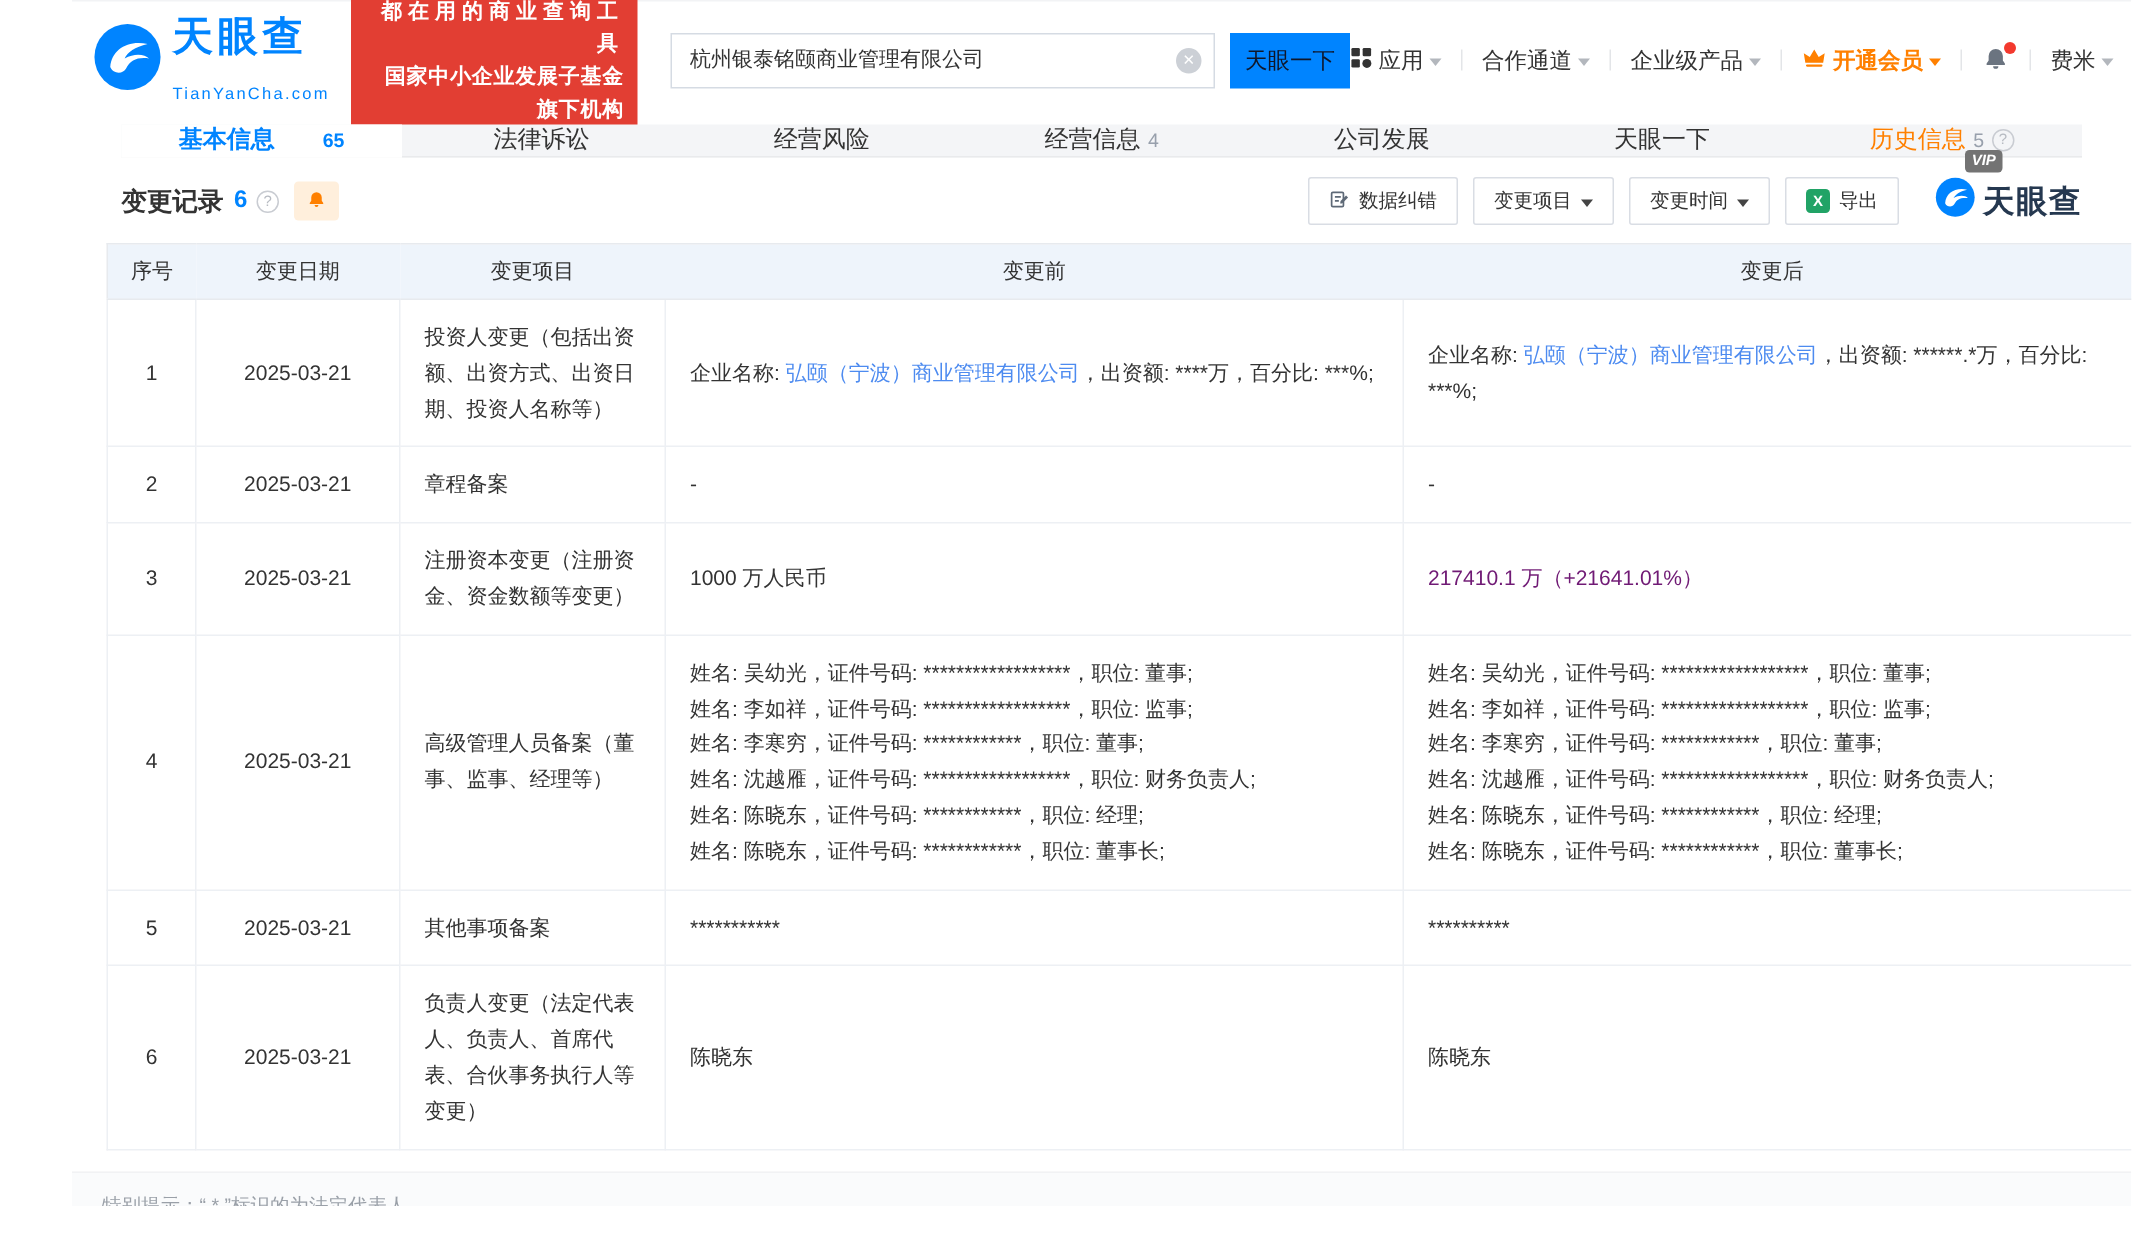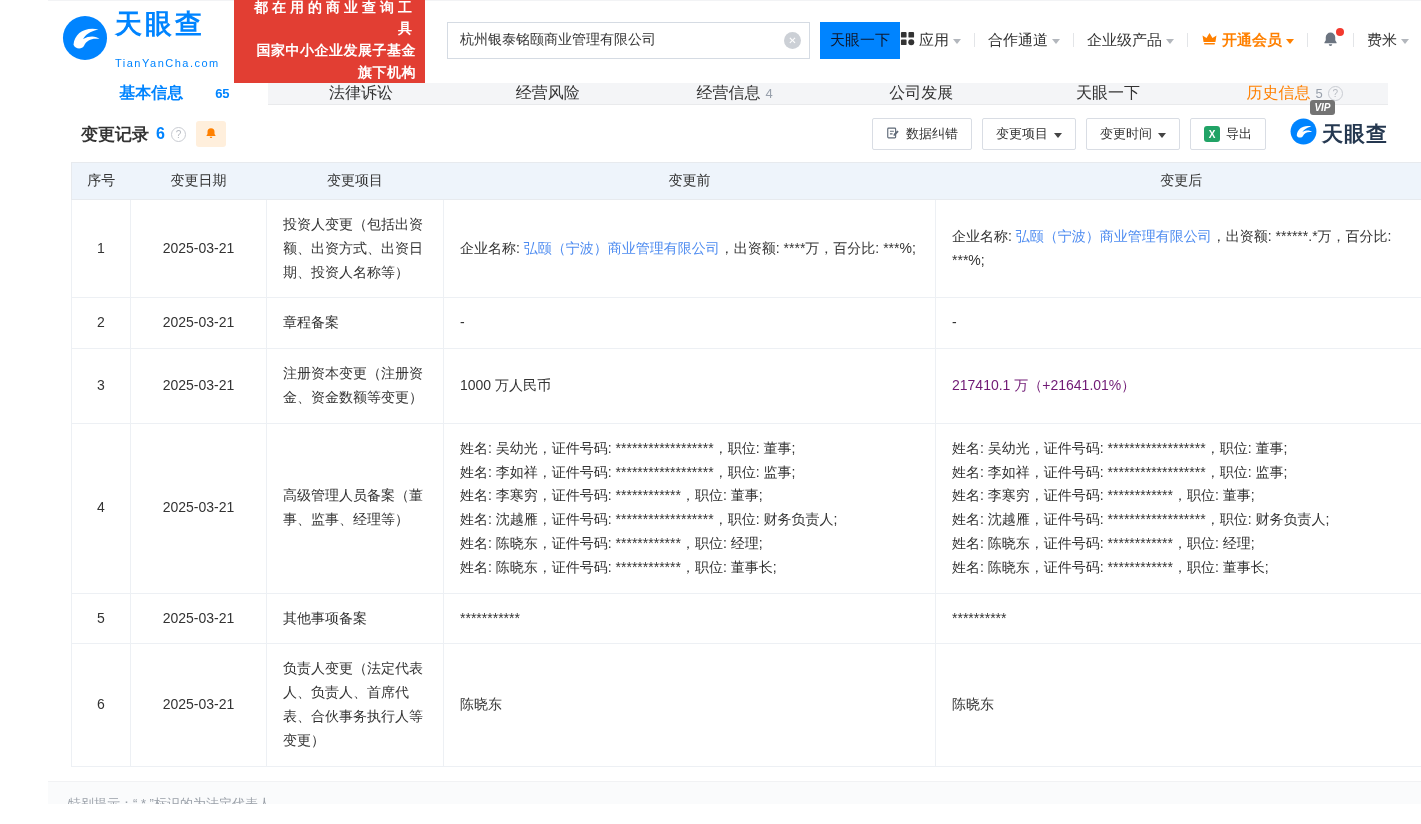--- a/index.html
+++ b/index.html
@@ -48,21 +48,21 @@
   .tab-count { font-size:13px; color:#98a0ac; }
   .tab.active .tab-count { color:#0084ff; }
   .vip-badge { position:absolute; top:-15px; right:-24px; background:#737373; color:#fff; font-size:10px; font-style:italic; font-weight:bold; line-height:15px; padding:0 4px; border-radius:3px;margin-top:32px; }
   .q-icon { width:15px; height:15px; border:1px solid #c9ccd2; border-radius:50%; color:#b7bbc2; font-size:10px; display:inline-flex; align-items:center; justify-content:center; cursor:pointer; flex:none; }
 
   
   .section-head { display:flex; align-items:center; padding:13px 33px 12px; }
   .sec-title { font-size:17px; font-weight:bold; color:#333; }
   .sec-count { font-size:16px; font-weight:bold; color:#0084ff; margin:0 6px 0 7px; }
   .bell-btn { width:30px; height:26px; background:#ffefdc; border-radius:3px; display:flex; align-items:center; justify-content:center; margin-left:10px; cursor:pointer; }
-  .sec-actions { margin-left:auto; display:flex; align-items:flex-start; gap:10px; }
+  .sec-actions { margin-left:auto; display:flex; align-items:flex-end; gap:10px; }
   .btn { height:32px; display:flex; align-items:center; gap:6px; padding:0 13px; background:#fff; border:1px solid #d9dde4; border-radius:2px; font-size:13px; color:#333; cursor:pointer; font-family:inherit; }
   .xls { width:16px; height:16px; background:#21a366; color:#fff; border-radius:3px; font-size:10px; font-weight:bold; display:flex; align-items:center; justify-content:center; }
   .wm { display:flex; align-items:center; gap:5px; margin-left:14px; }
   .wm-text { font-size:21px; font-weight:bold; color:#253850; letter-spacing:1px; }
 
   
   .table-wrap { margin:0 23px; }
   table { width:100%; border-collapse:collapse; table-layout:fixed; font-size:14px; color:#333; border:1px solid #e7eaee; }
   th { background:#eef4fb; font-weight:normal; color:#333; padding:9px 8px; font-size:14px; border-bottom:1px solid #e7eaee; }
   td { border:1px solid #edf0f4; padding:13px 16px; line-height:1.7; vertical-align:middle; }

